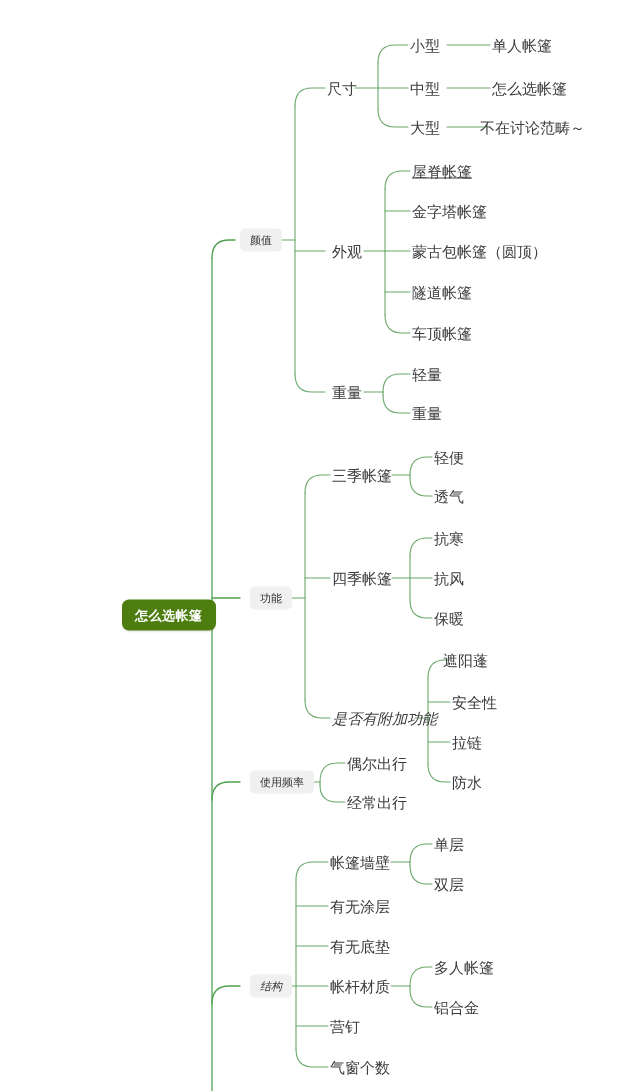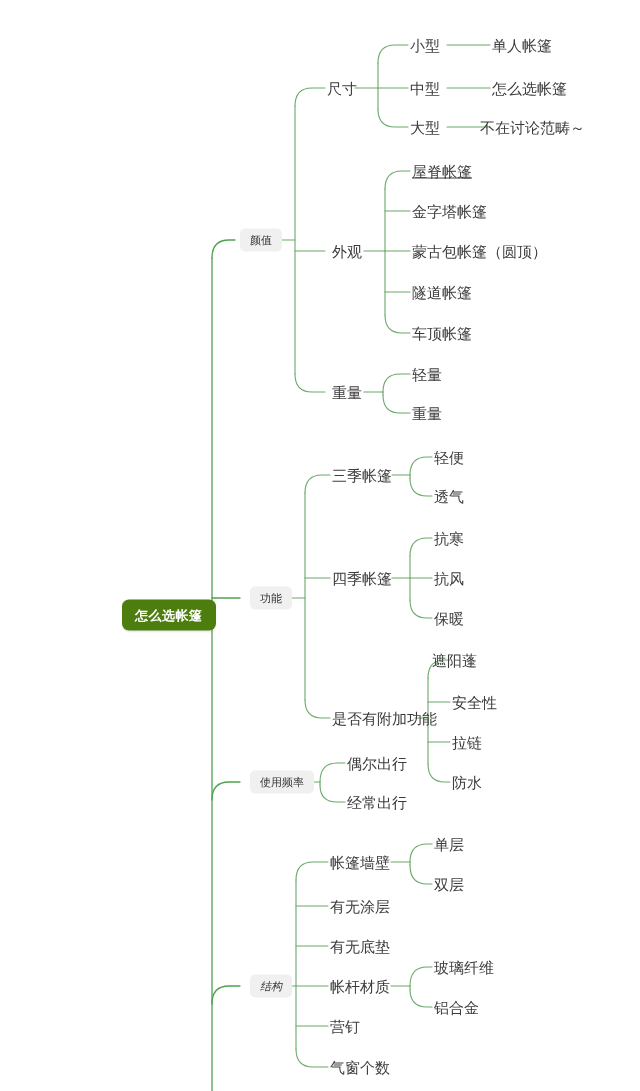--- a/index.html
+++ b/index.html
@@ -184,43 +184,43 @@
   <div class="node node-l3" style="left:410px; top:211px;">金字塔帐篷</div>
   <div class="node node-l3" style="left:410px; top:251px;">蒙古包帐篷（圆顶）</div>
   <div class="node node-l3" style="left:410px; top:292px;">隧道帐篷</div>
   <div class="node node-l3" style="left:410px; top:333px;">车顶帐篷</div>
 
   <div class="node node-l3" style="left:410px; top:374px;">轻量</div>
   <div class="node node-l3" style="left:410px; top:413px;">重量</div>
 
   <div class="node node-l2" style="left:330px; top:475px;">三季帐篷</div>
   <div class="node node-l2" style="left:330px; top:578px;">四季帐篷</div>
-  <div class="node node-l2" style="left:330px; top:718px;">是否有附加功能</div>
+  <div class="node node-l2" style="left:330px; top:718px;font-style:italic;">是否有附加功能</div>
 
   <div class="node node-l3" style="left:432px; top:457px;">轻便</div>
   <div class="node node-l3" style="left:432px; top:496px;">透气</div>
 
   <div class="node node-l3" style="left:432px; top:538px;">抗寒</div>
   <div class="node node-l3" style="left:432px; top:578px;">抗风</div>
   <div class="node node-l3" style="left:432px; top:618px;">保暖</div>
 
-  <div class="node node-l3" style="left:430px; top:660px;">遮阳蓬</div>
+  <div class="node node-l3" style="left:441px; top:660px;">遮阳蓬</div>
   <div class="node node-l3" style="left:450px; top:702px;">安全性</div>
   <div class="node node-l3" style="left:450px; top:742px;">拉链</div>
   <div class="node node-l3" style="left:450px; top:782px;">防水</div>
 
   <div class="node node-l2" style="left:345px; top:763px;">偶尔出行</div>
   <div class="node node-l2" style="left:345px; top:802px;">经常出行</div>
 
   <div class="node node-l2" style="left:328px; top:862px;">帐篷墙壁</div>
   <div class="node node-l2" style="left:328px; top:906px;">有无涂层</div>
   <div class="node node-l2" style="left:328px; top:946px;">有无底垫</div>
   <div class="node node-l2" style="left:328px; top:986px;">帐杆材质</div>
   <div class="node node-l2" style="left:328px; top:1026px;">营钉</div>
   <div class="node node-l2" style="left:328px; top:1067px;">气窗个数</div>
 
   <div class="node node-l3" style="left:432px; top:844px;">单层</div>
   <div class="node node-l3" style="left:432px; top:884px;">双层</div>
 
-  <div class="node node-l3" style="left:432px; top:967px;">玻璃纤维</div>
+  <div class="node node-l3" style="left:432px; top:967px;">多人帐篷</div>
   <div class="node node-l3" style="left:432px; top:1007px;">铝合金</div>
 
 </div>
 
 </body></html>

